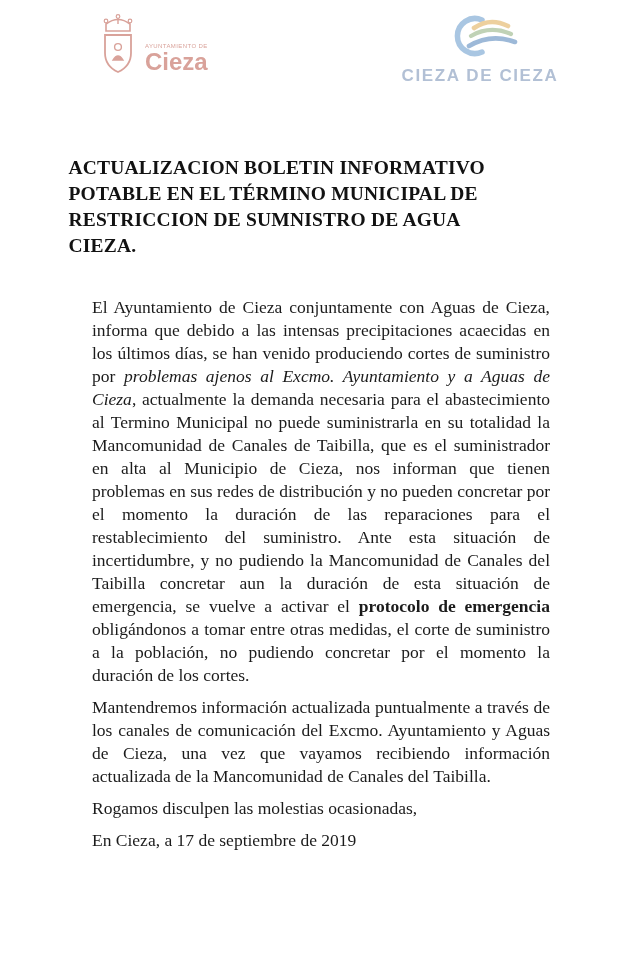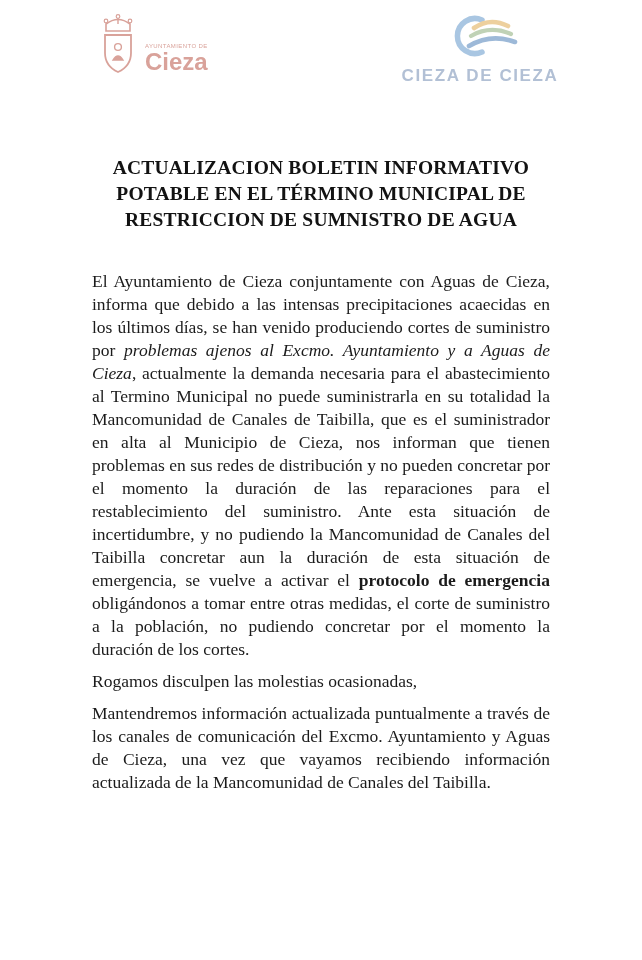--- a/index.html
+++ b/index.html
@@ -37,21 +37,21 @@
   .aguas-name {
     font-family:"Liberation Sans", sans-serif;
     font-weight:bold; font-size:17px; letter-spacing:1.6px;
     color: var(--aguas-text-color);
     margin-top:3px; white-space:nowrap;
   }
   
   .doc-title {
     margin: 74px auto 0;
     width: 505px;
-    text-align: center;
+    text-align: left;
     font-weight: bold;
     font-size: 19.5px;
     line-height: 26px;
     color: #121212;
     letter-spacing: .2px;
   }
   
   .doc-body {
     width: 458px;
     margin: 37px auto 0;
@@ -106,21 +106,23 @@
       </span>
       <span class="aguas-name">CIEZA DE CIEZA</span>
     </div>
 
   </header>
 
   <h1 class="doc-title">
       <div>ACTUALIZACION BOLETIN INFORMATIVO</div>
       <div>POTABLE EN EL TÉRMINO MUNICIPAL DE</div>
       <div>RESTRICCION DE SUMNISTRO DE AGUA</div>
+      <div>CIEZA.</div>
     </h1>
 
   <main class="doc-body">
       <p><span>El Ayuntamiento de Cieza conjuntamente con Aguas de Cieza, informa que debido a las intensas precipitaciones acaecidas en los últimos días, se han venido produciendo cortes de suministro por </span><span class="run-italic">problemas ajenos al Excmo. Ayuntamiento y a Aguas de Cieza</span><span>, actualmente la demanda necesaria para el abastecimiento al Termino Municipal no puede suministrarla en su totalidad la Mancomunidad de Canales de Taibilla, que es el suministrador en alta al Municipio de Cieza, nos informan que tienen problemas en sus redes de distribución y no pueden concretar por el momento la duración de las reparaciones para el restablecimiento del suministro. Ante esta situación de incertidumbre, y no pudiendo la Mancomunidad de Canales del Taibilla concretar aun la duración de esta situación de emergencia, se vuelve a activar el </span><span class="run-bold">protocolo de emergencia</span><span> obligándonos a tomar entre otras medidas, el corte de suministro a la población, no pudiendo concretar por el momento la duración de los cortes.</span></p>
+      <p><span>Mantendremos información actualizada puntualmente a través de los canales de comunicación del Excmo. Ayuntamiento y Aguas de Cieza, una vez que vayamos recibiendo información actualizada de la Mancomunidad de Canales del Taibilla.</span></p>
       <p><span>Rogamos disculpen las molestias ocasionadas,</span></p>
-      <p><span>Mantendremos información actualizada puntualmente a través de los canales de comunicación del Excmo. Ayuntamiento y Aguas de Cieza, una vez que vayamos recibiendo información actualizada de la Mancomunidad de Canales del Taibilla.</span></p>
+      <p><span>En Cieza, a 17 de septiembre de 2019</span></p>
     </main>
 
 </div>
 
 </body></html>

